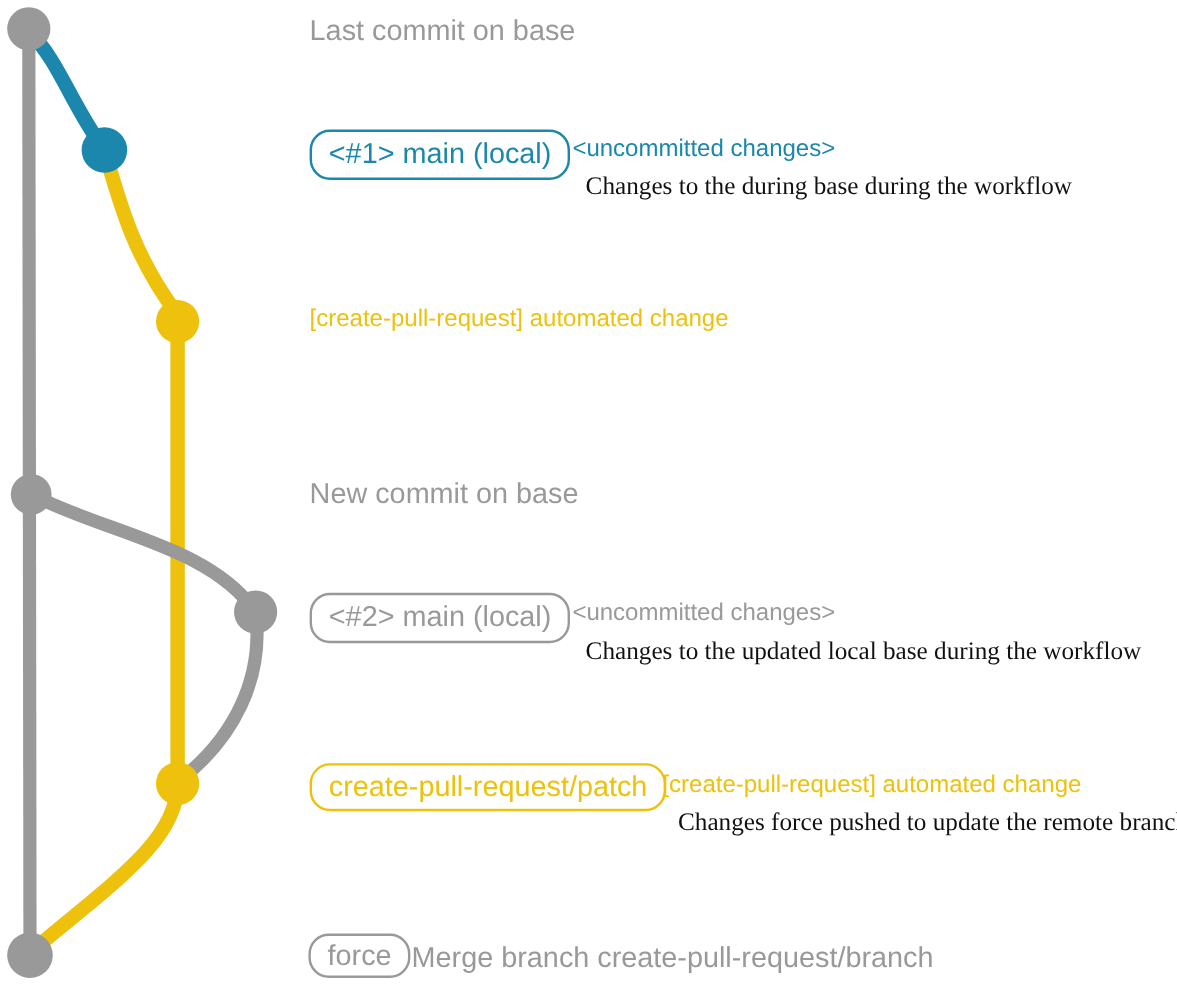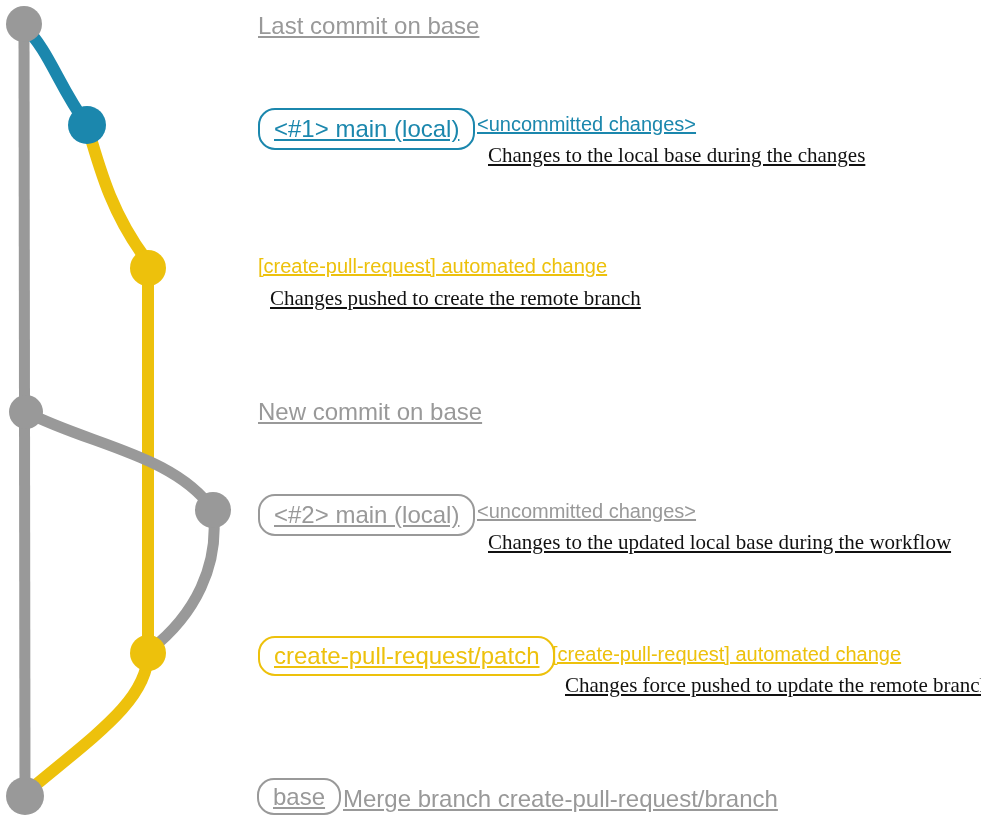--- a/index.html
+++ b/index.html
@@ -20,21 +20,21 @@
     overflow: hidden;
   }
   svg.graph { position: absolute; left: 0; top: 0; }
   .stroke-gray   { stroke: var(--gray);   fill: none; stroke-linecap: round; }
   .stroke-blue   { stroke: var(--blue);   fill: none; stroke-linecap: round; }
   .stroke-yellow { stroke: var(--yellow); fill: none; stroke-linecap: round; }
   .dot-gray   { fill: var(--gray); }
   .dot-blue   { fill: var(--blue); }
   .dot-yellow { fill: var(--yellow); }
 
-  .abs { position: absolute; white-space: nowrap; text-decoration: underline; }
+  .abs { position: absolute; white-space: nowrap; }
 
   .muted-label {
     font-size: 24px;
     color: var(--gray);
     line-height: 1.1;
   }
   .badge {
     display: inline-flex;
     align-items: center;
     height: 42px;
@@ -84,31 +84,30 @@
     <circle cx="26" cy="412" r="17" class="dot-gray"></circle>
     <circle cx="213" cy="510" r="18" class="dot-gray"></circle>
     <circle cx="148" cy="653" r="18" class="dot-yellow"></circle>
     <circle cx="25" cy="796" r="19" class="dot-gray"></circle>
   </svg>
 
   <div class="abs muted-label" style="left:258px; top:13px;">Last commit on base</div>
 
   <div class="abs badge blue" style="left:258px; top:108px;">&lt;#1&gt; main (local)</div>
   <div class="abs title blue" style="left:477px; top:113px;">&lt;uncommitted changes&gt;</div>
-  <div class="abs desc" style="left:488px; top:144px;">Changes to the local base during the changes</div>
+  <div class="abs desc" style="left:488px; top:144px;">Changes to the during base during the workflow</div>
 
   <div class="abs title yellow" style="left:258px; top:255px;">[create-pull-request] automated change</div>
-  <div class="abs desc" style="left:270px; top:287px;">Changes pushed to create the remote branch</div>
 
   <div class="abs muted-label" style="left:258px; top:399px;">New commit on base</div>
 
   <div class="abs badge gray" style="left:258px; top:494px;">&lt;#2&gt; main (local)</div>
   <div class="abs title gray" style="left:477px; top:500px;">&lt;uncommitted changes&gt;</div>
   <div class="abs badge yellow" style="left:258px; top:636px; height:40px;">create-pull-request/patch</div>
 
   <div class="abs desc" style="left:488px; top:531px;">Changes to the updated local base during the workflow</div>
   <div class="abs title yellow" style="left:552px; top:643px;">[create-pull-request] automated change</div>
   <div class="abs desc" style="left:565px; top:674px;">Changes force pushed to update the remote branch</div>
 
-  <div class="abs badge gray" style="left:257px; top:778px; height:37px;">base</div>
+  <div class="abs badge gray" style="left:257px; top:778px; height:37px;">force</div>
   <div class="abs muted-label" style="left:343px; top:786px;">Merge branch create-pull-request/branch</div>
 
 </div>
 
 </body></html>

